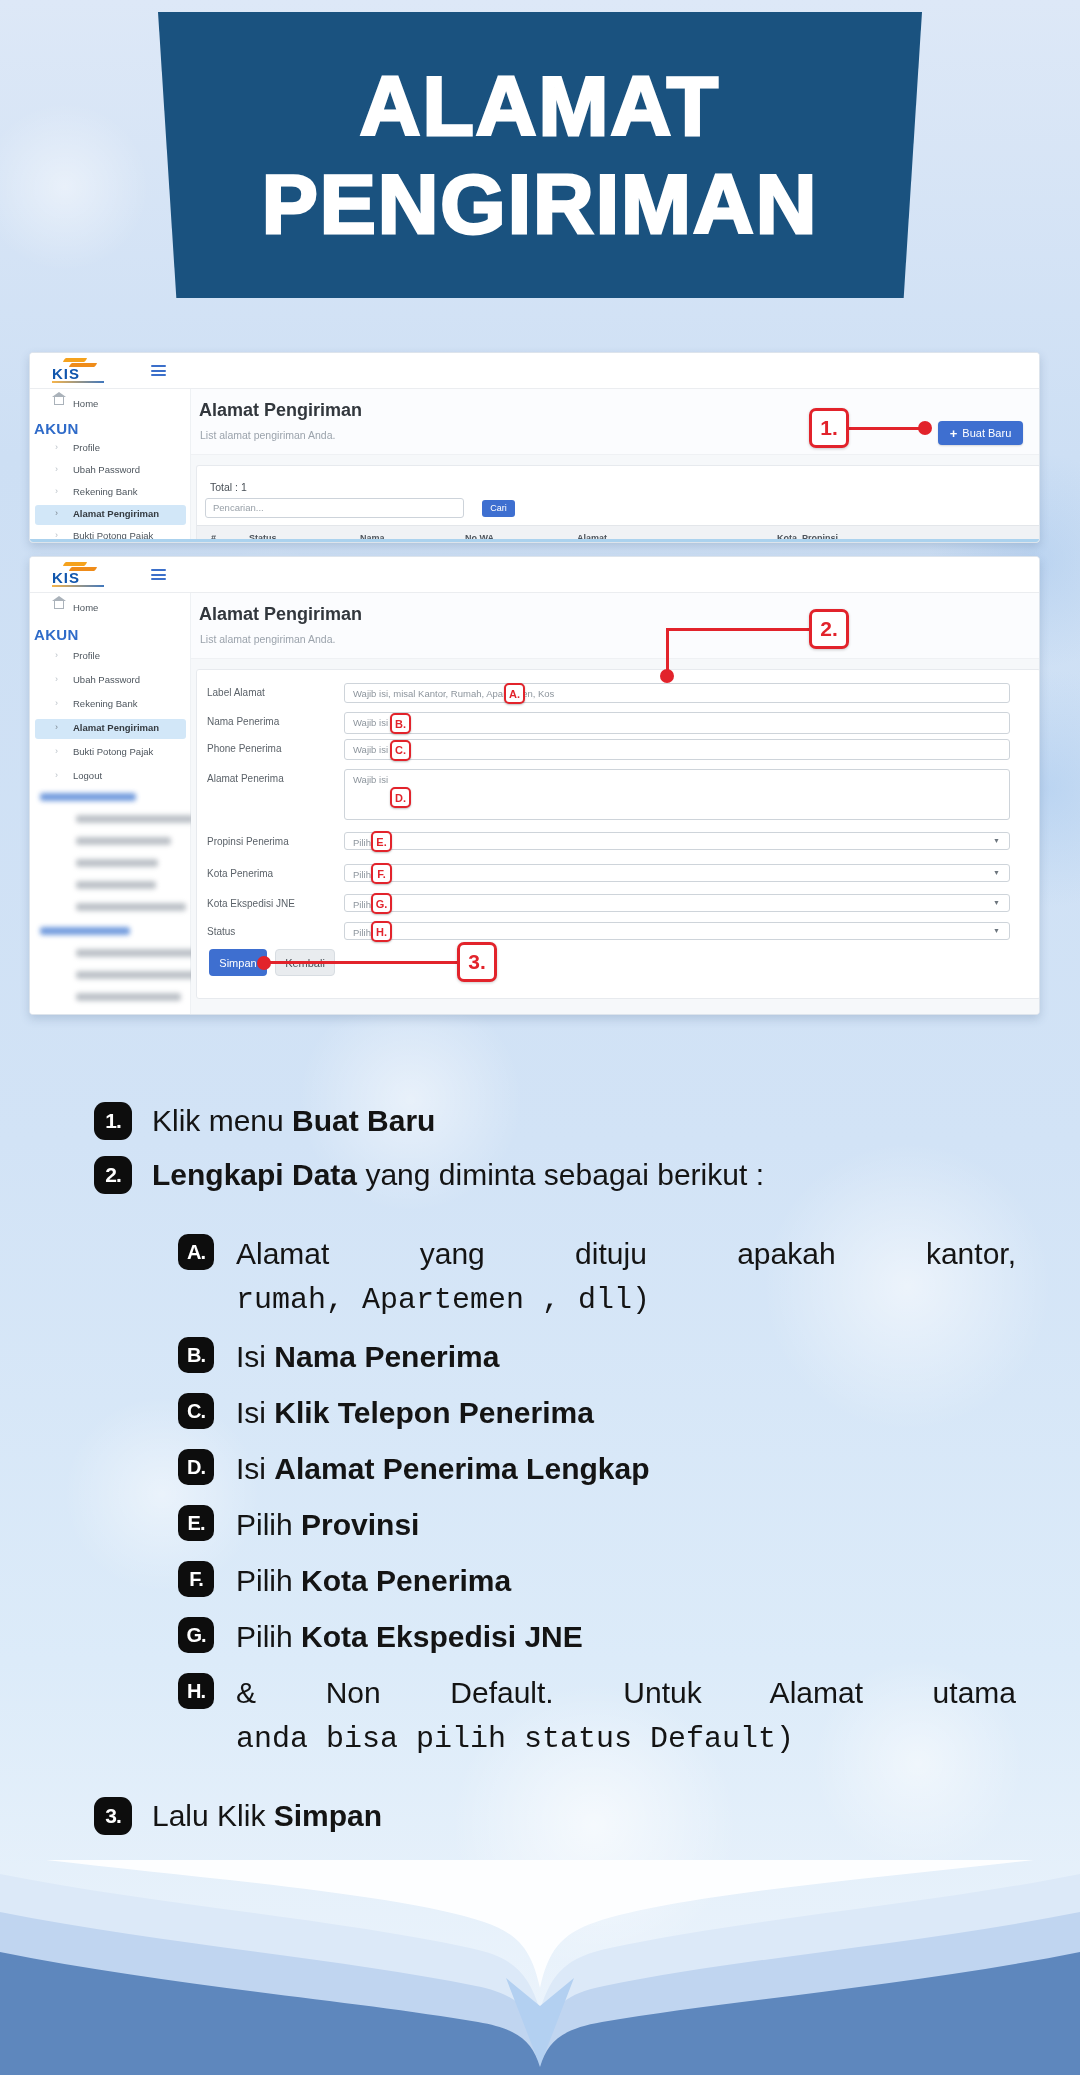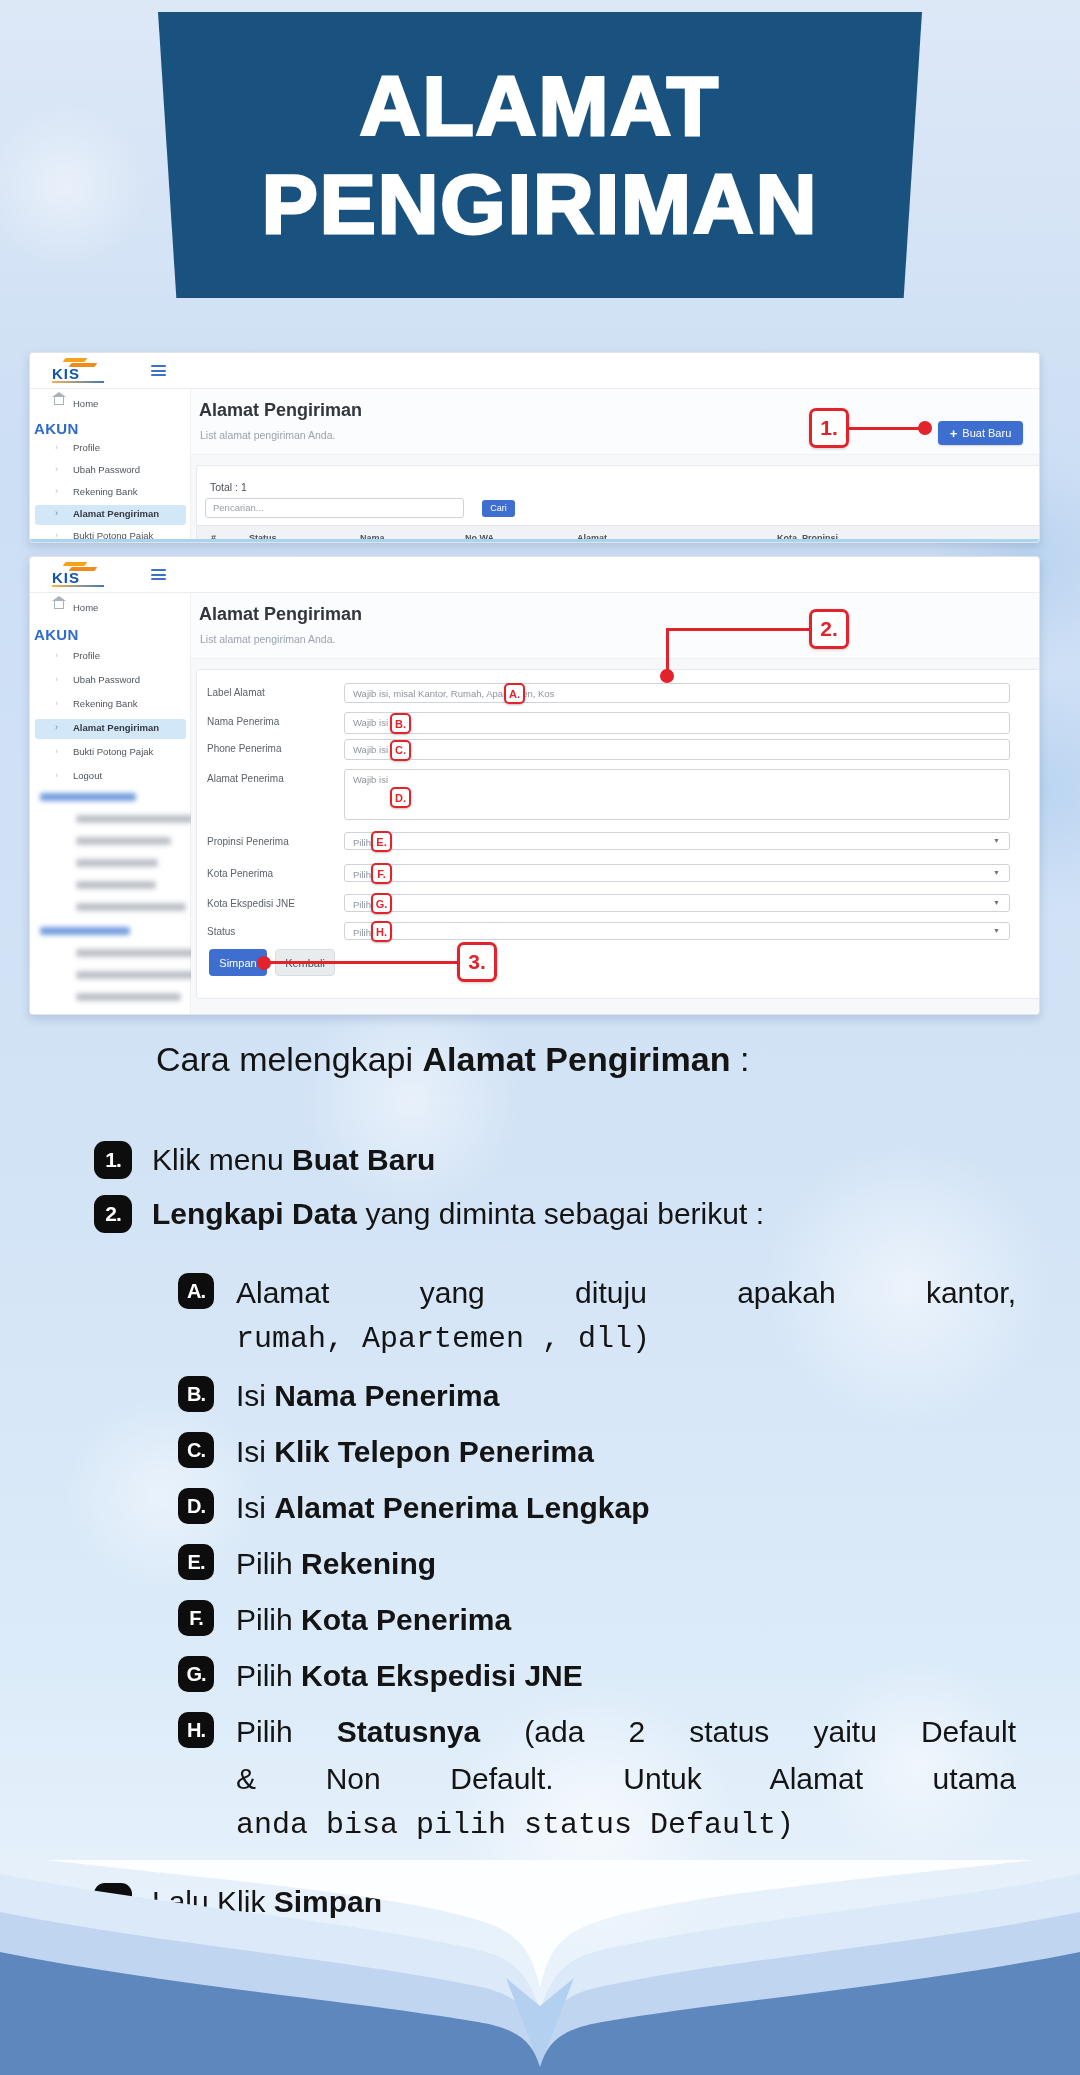--- a/index.html
+++ b/index.html
@@ -310,21 +310,20 @@
           <div class="fctl" style="top: 224px; height: 18px;"><span>Pilih</span><span class="caret">▼</span></div>
           <div class="abadge" style="left: 174px; top: 223px;">G.</div>
           <div class="frow-label" style="top: 256px;">Status</div>
           <div class="fctl" style="top: 252px; height: 18px;"><span>Pilih</span><span class="caret">▼</span></div>
           <div class="abadge" style="left: 174px; top: 251px;">H.</div>
         </div>
     </div>
   </div>
 
   <div class="instructions">
-    <div class="ins-title"><span>Cara melengkapi </span><span class="b">Alamat Pengiriman</span><span> :</span></div>
     <div class="steps-wrap">
         <div class="step-row">
           <span class="nbadge">1.</span>
           <div><span>Klik menu </span><span class="b">Buat Baru</span></div>
         </div>
         <div class="step-row">
           <span class="nbadge">2.</span>
           <div><span class="b">Lengkapi Data</span><span> yang diminta sebagai berikut :</span></div>
         </div>
       </div>
@@ -341,33 +340,32 @@
         <div class="sub-row">
           <span class="nbadge">C.</span>
           <div><span>Isi </span><span class="b">Klik Telepon Penerima</span></div>
         </div>
         <div class="sub-row">
           <span class="nbadge">D.</span>
           <div><span>Isi </span><span class="b">Alamat Penerima Lengkap</span></div>
         </div>
         <div class="sub-row">
           <span class="nbadge">E.</span>
-          <div><span>Pilih </span><span class="b">Rekening</span></div>
+          <div><span>Pilih </span><span class="b">Provinsi</span></div>
         </div>
         <div class="sub-row">
           <span class="nbadge">F.</span>
           <div><span>Pilih </span><span class="b">Kota Penerima</span></div>
         </div>
         <div class="sub-row">
           <span class="nbadge">G.</span>
           <div><span>Pilih </span><span class="b">Kota Ekspedisi JNE</span></div>
         </div>
         <div class="sub-row">
           <span class="nbadge">H.</span>
-          <div class="jline"><span>Pilih </span><span class="b">Statusnya</span><span> (ada 2 status yaitu Default</span></div>
           <div class="jline"><span>&amp; Non Default. Untuk Alamat utama</span></div>
           <div class="jline last"><span>anda bisa pilih status Default)</span></div>
         </div>
       </div>
     <div class="final-wrap">
         <div class="step-row">
           <span class="nbadge">3.</span>
           <div><span>Lalu Klik </span><span class="b">Simpan</span></div>
         </div>
       </div>

